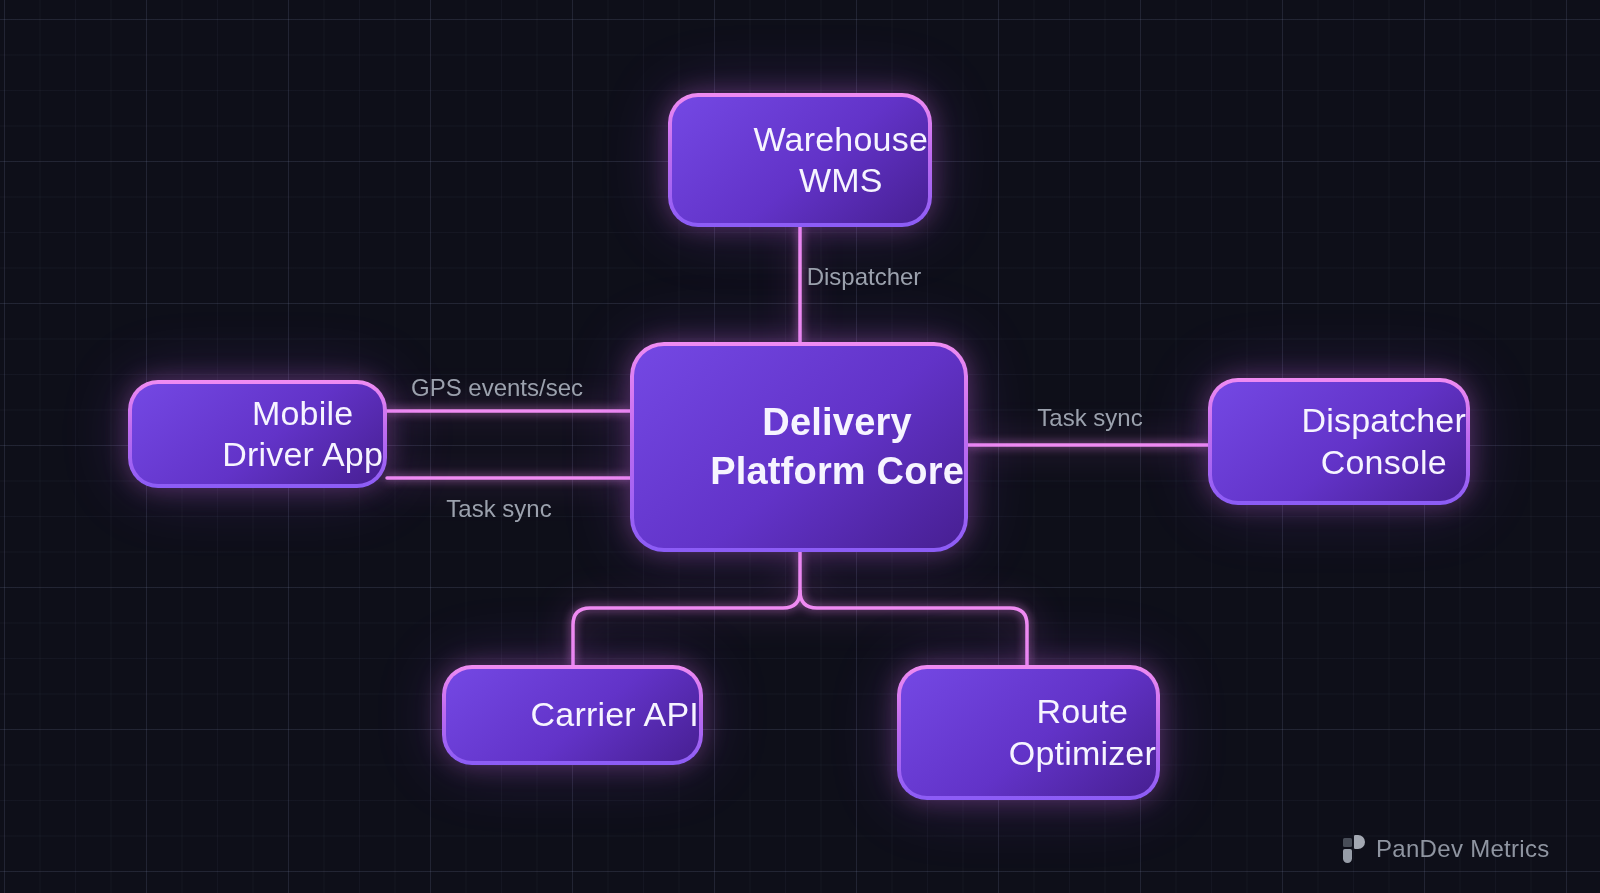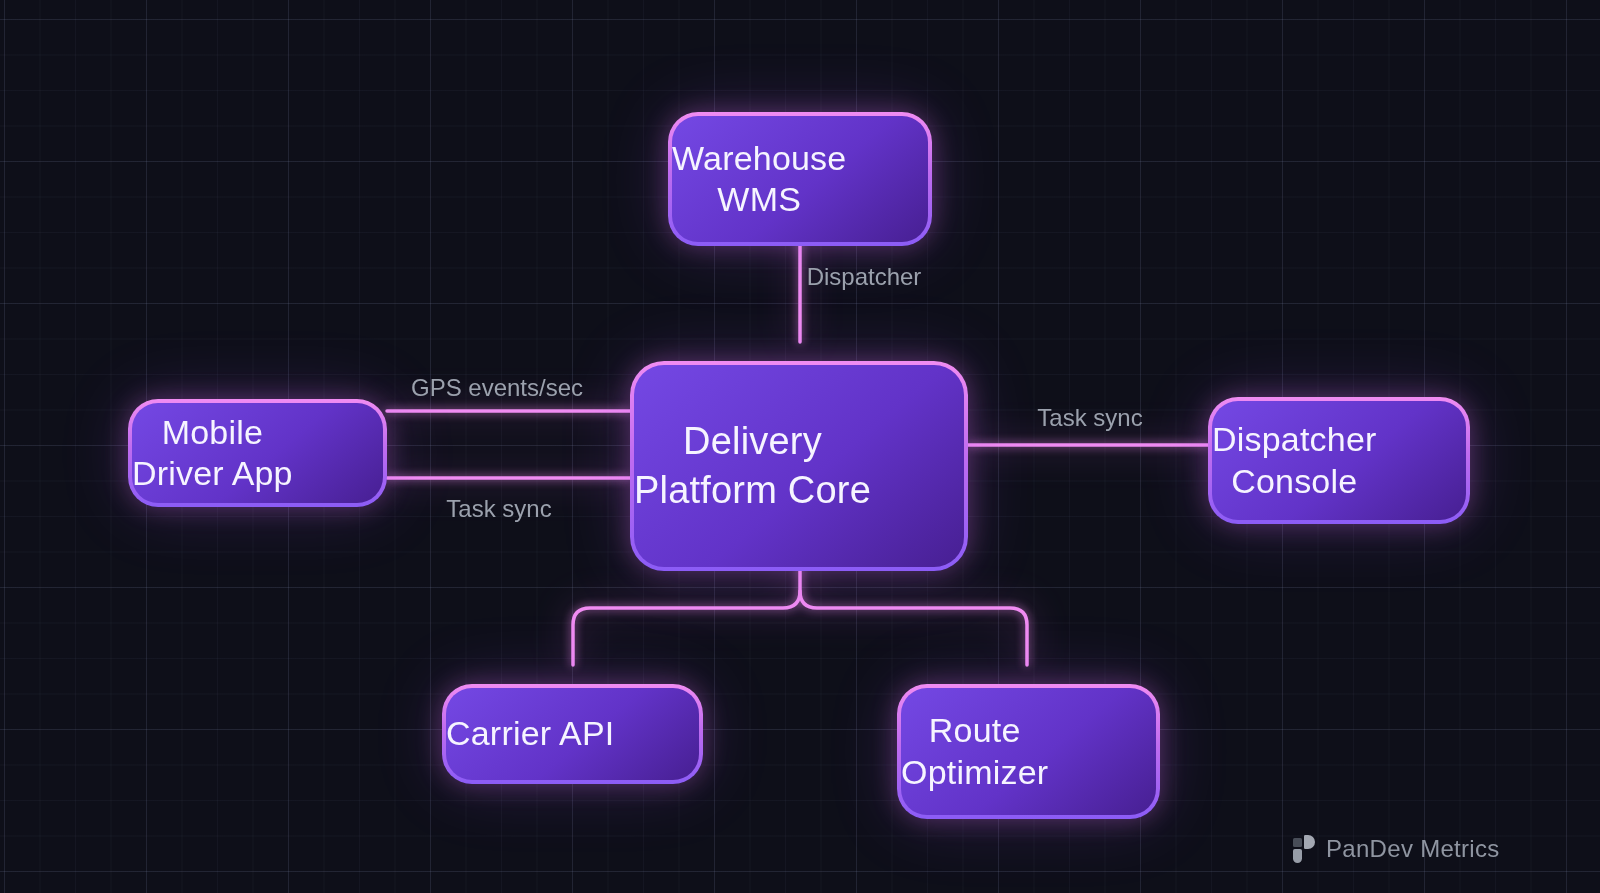--- a/index.html
+++ b/index.html
@@ -18,52 +18,51 @@
     background-size: 142px 142px, 142px 142px, 35.5px 35.5px, 35.5px 35.5px;
     background-position: 4px 19px, 4px 19px, 4px 19px, 4px 19px;
   }
   svg.edges{
     position:absolute; left:0; top:0; width:1600px; height:893px;
     filter: drop-shadow(0 0 5px rgba(240,140,242,.75)) drop-shadow(0 0 18px rgba(236,114,244,.40));
   }
   svg.edges path{ stroke:#f08cf2; stroke-width:3.5; fill:none; stroke-linecap:round; }
   .node{
     position:absolute;
-    display:flex; align-items:center; justify-content:flex-start;
+    display:flex; align-items:center; justify-content:flex-end;
     text-align:center; white-space:pre-line;
     color:#f6f4ff; font-weight:500;
     font-size:34px; line-height:1.22; letter-spacing:.2px;
     border:4px solid transparent; border-radius:30px;
     background:
       linear-gradient(140deg,#7448e4 0%, #6233c8 55%, #471f92 100%) padding-box,
       linear-gradient(180deg,#f08cf2 0%, #c06cf0 45%, #8b5cf6 100%) border-box;
     box-shadow:
       0 0 26px rgba(233,121,246,.30),
       0 0 70px rgba(158,86,243,.20);
-    margin-top: 19px;
   }
   #node-warehouse { left:668px;  top:93px;  width:264px; height:134px; }
   #node-core      { left:630px;  top:342px; width:338px; height:210px;
-                    font-size:38px; line-height:1.3; border-radius:34px; }
+                    font-size:38px; line-height:1.3; border-radius:34px;font-weight:bold; }
   #node-mobile    { left:128px;  top:380px; width:259px; height:108px; }
   #node-dispatcher{ left:1208px; top:378px; width:262px; height:127px; }
   #node-carrier   { left:442px;  top:665px; width:261px; height:100px; }
   #node-route     { left:897px;  top:665px; width:263px; height:135px; }
 
   .edge-label{
     position:absolute; transform:translate(-50%,-50%);
     font-size:24px; color:#9ba1ad; white-space:nowrap;
   }
   #lbl-invoicing  { left:864px;  top:277px; }
   #lbl-gps        { left:497px;  top:388px; }
   #lbl-task-left  { left:499px;  top:509px; }
   #lbl-task-right { left:1090px; top:418px; }
 
   .watermark{
-    position:absolute; left:1293px; top:835px;
+    position:absolute; left:1343px; top:835px;
     display:flex; align-items:center; gap:11px;
   }
   .pd-icon{ position:relative; width:22px; height:28px; }
   .pd-icon .sq { position:absolute; left:0;    top:3px;  width:9px;  height:9px;  background:#484d58; border-radius:1.5px; }
   .pd-icon .qt { position:absolute; left:11px; top:0;    width:11px; height:14px; background:#a3a8b2; border-radius:2px 11px 11px 2px; }
   .pd-icon .br { position:absolute; left:0;    top:14px; width:9px;  height:14px; background:#979da8; border-radius:2px 2px 5px 5px; }
   .wm-text{ font-size:24px; color:#8f95a1; letter-spacing:.3px; }
 </style>
 </head>
 <body>

